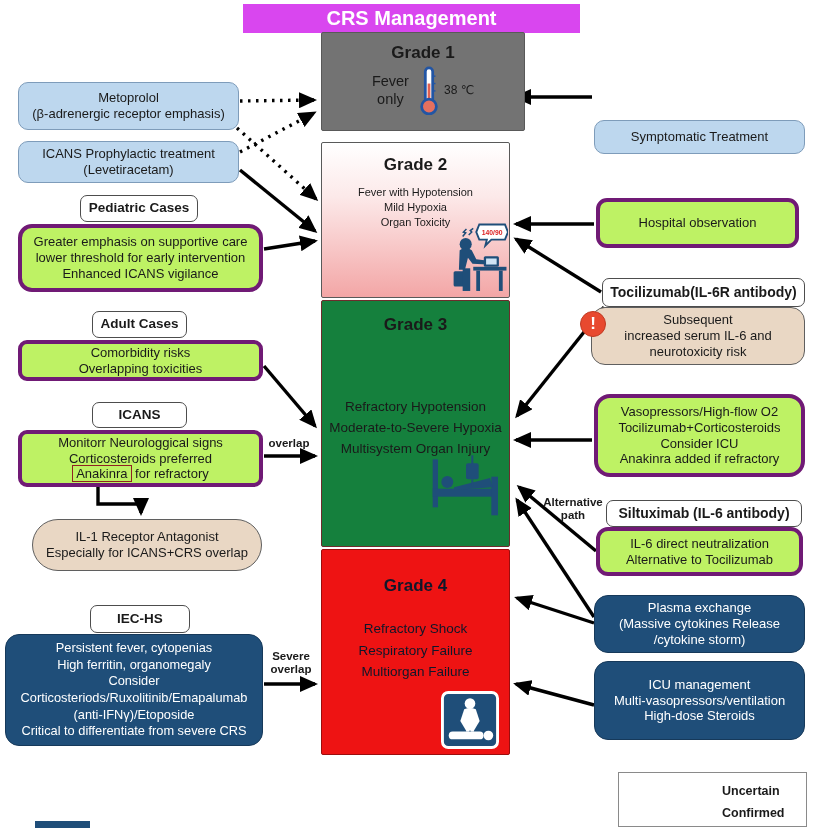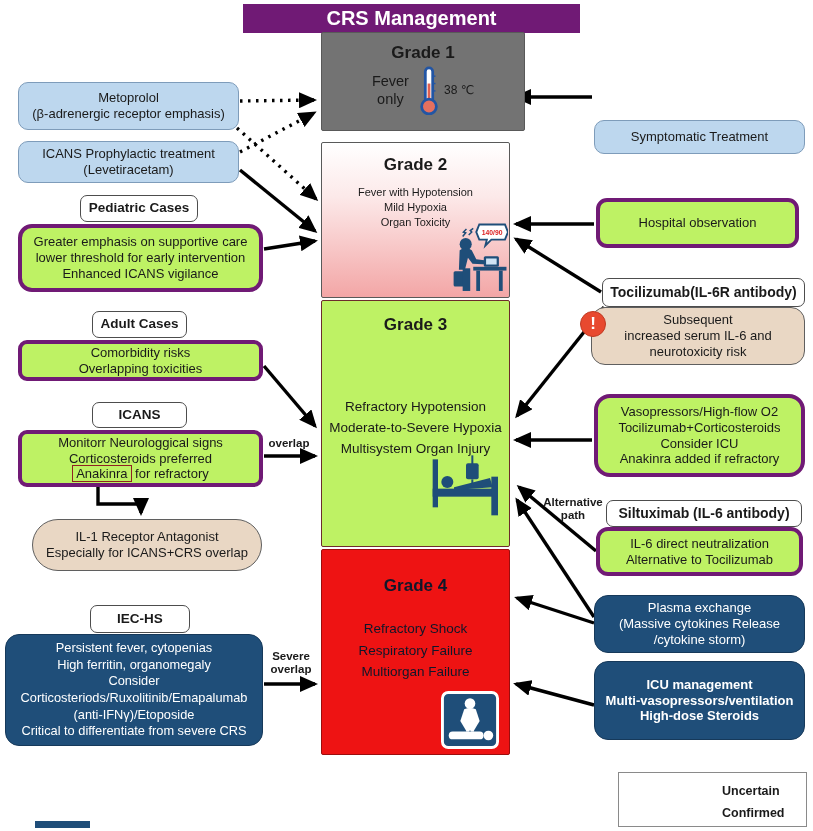--- a/index.html
+++ b/index.html
@@ -57,21 +57,21 @@
       <line x1="596" y1="551" x2="519" y2="487" marker-end="url(#ah)"></line>
       <line x1="594" y1="617" x2="517" y2="500" marker-end="url(#ah)"></line>
       <line x1="594" y1="623" x2="517" y2="598" marker-end="url(#ah)"></line>
       <line x1="594" y1="705" x2="516" y2="684" marker-end="url(#ah)"></line>
 
       <line x1="634" y1="791" x2="712" y2="791" stroke-dasharray="2.5 5.5" marker-end="url(#ah)"></line>
       <line x1="634" y1="813" x2="712" y2="813" marker-end="url(#ah)"></line>
     </g>
   </svg>
 
-  <div class="abs" style="left:243px;top:4px;width:337px;height:29px;background:#701a75;color:#fff;
+  <div class="abs" style="left:243px;top:4px;width:337px;height:29px;background:#d946ef;color:#fff;
               font-weight:bold;font-size:20px;display:flex;align-items:center;justify-content:center;">CRS Management</div>
 
   <div class="abs gradebox" style="left:321px;top:32px;width:204px;height:99px;background:#737373;border:1.5px solid #595959;">
     <div class="gtitle" style="text-align:center;margin-top:10px;">Grade 1</div>
     <div style="display:flex;align-items:center;justify-content:center;margin-top:2px;">
       <div style="font-size:14.5px;text-align:center;line-height:1.25;margin-right:8px;">
         <div>Fever</div>
         <div>only</div>
       </div>
       <svg width="24" height="50" viewBox="0 0 26 54">
@@ -106,21 +106,21 @@
         <rect x="48" y="63" width="5" height="27"></rect>
         <rect x="78" y="63" width="5" height="27"></rect>
         <rect x="58" y="44" width="20" height="14" rx="2"></rect>
         <rect x="61" y="47" width="14" height="8" fill="#cfe3f5"></rect>
       </g>
       <path d="M52,2 h34 l4,10 l-4,10 h-18 l-8,8 l2,-8 h-10 l-4,-10 z" fill="#fff" stroke="#1F4E79" stroke-width="2.5"></path>
       <text x="69" y="16" text-anchor="middle" font-size="9" font-weight="bold" fill="#d22">140/90</text>
     </svg>
   </div>
 
-  <div class="abs gradebox" style="left:321px;top:300px;width:189px;height:247px;background:#bef264;border:1.5px solid #6d2c2c;">
+  <div class="abs gradebox" style="left:321px;top:300px;width:189px;height:247px;background:#15803d;border:1.5px solid #6d2c2c;">
     <div class="gtitle" style="text-align:center;margin-top:14px;">Grade 3</div>
     <div style="font-size:13.5px;text-align:center;line-height:1.55;margin-top:62px;">
       <div>Refractory Hypotension</div>
       <div>Moderate-to-Severe Hypoxia</div>
       <div>Multisystem Organ Injury</div>
     </div>
     <svg class="abs" style="left:108px;top:153px;" width="70" height="66" viewBox="0 0 105 99">
       <g fill="#1F4E79">
         <rect x="4" y="8" width="8" height="72"></rect>
         <rect x="4" y="52" width="98" height="12"></rect>
@@ -243,21 +243,21 @@
     <div>IL-6 direct neutralization</div>
     <div>Alternative to Tocilizumab</div>
   </div>
 
   <div class="abs box navy" style="left:594px;top:595px;width:211px;height:58px;">
     <div>Plasma exchange</div>
     <div>(Massive cytokines Release</div>
     <div>/cytokine storm)</div>
   </div>
 
-  <div class="abs box navy" style="left:594px;top:661px;width:211px;height:79px;font-weight:bold;">
+  <div class="abs box navy" style="left:594px;top:661px;width:211px;height:79px;">
     <div>ICU management</div>
     <div>Multi-vasopressors/ventilation</div>
     <div>High-dose Steroids</div>
   </div>
 
   <div class="abs" style="left:618px;top:772px;width:189px;height:55px;border:1.5px solid #8a8a8a;background:#fff;"></div>
   <div class="abs legendlabel" style="left:722px;top:784px;">Uncertain</div>
   <div class="abs legendlabel" style="left:722px;top:806px;">Confirmed</div>
 
   <div class="abs" style="left:35px;top:821px;width:55px;height:7px;background:#1F4E79;"></div>

